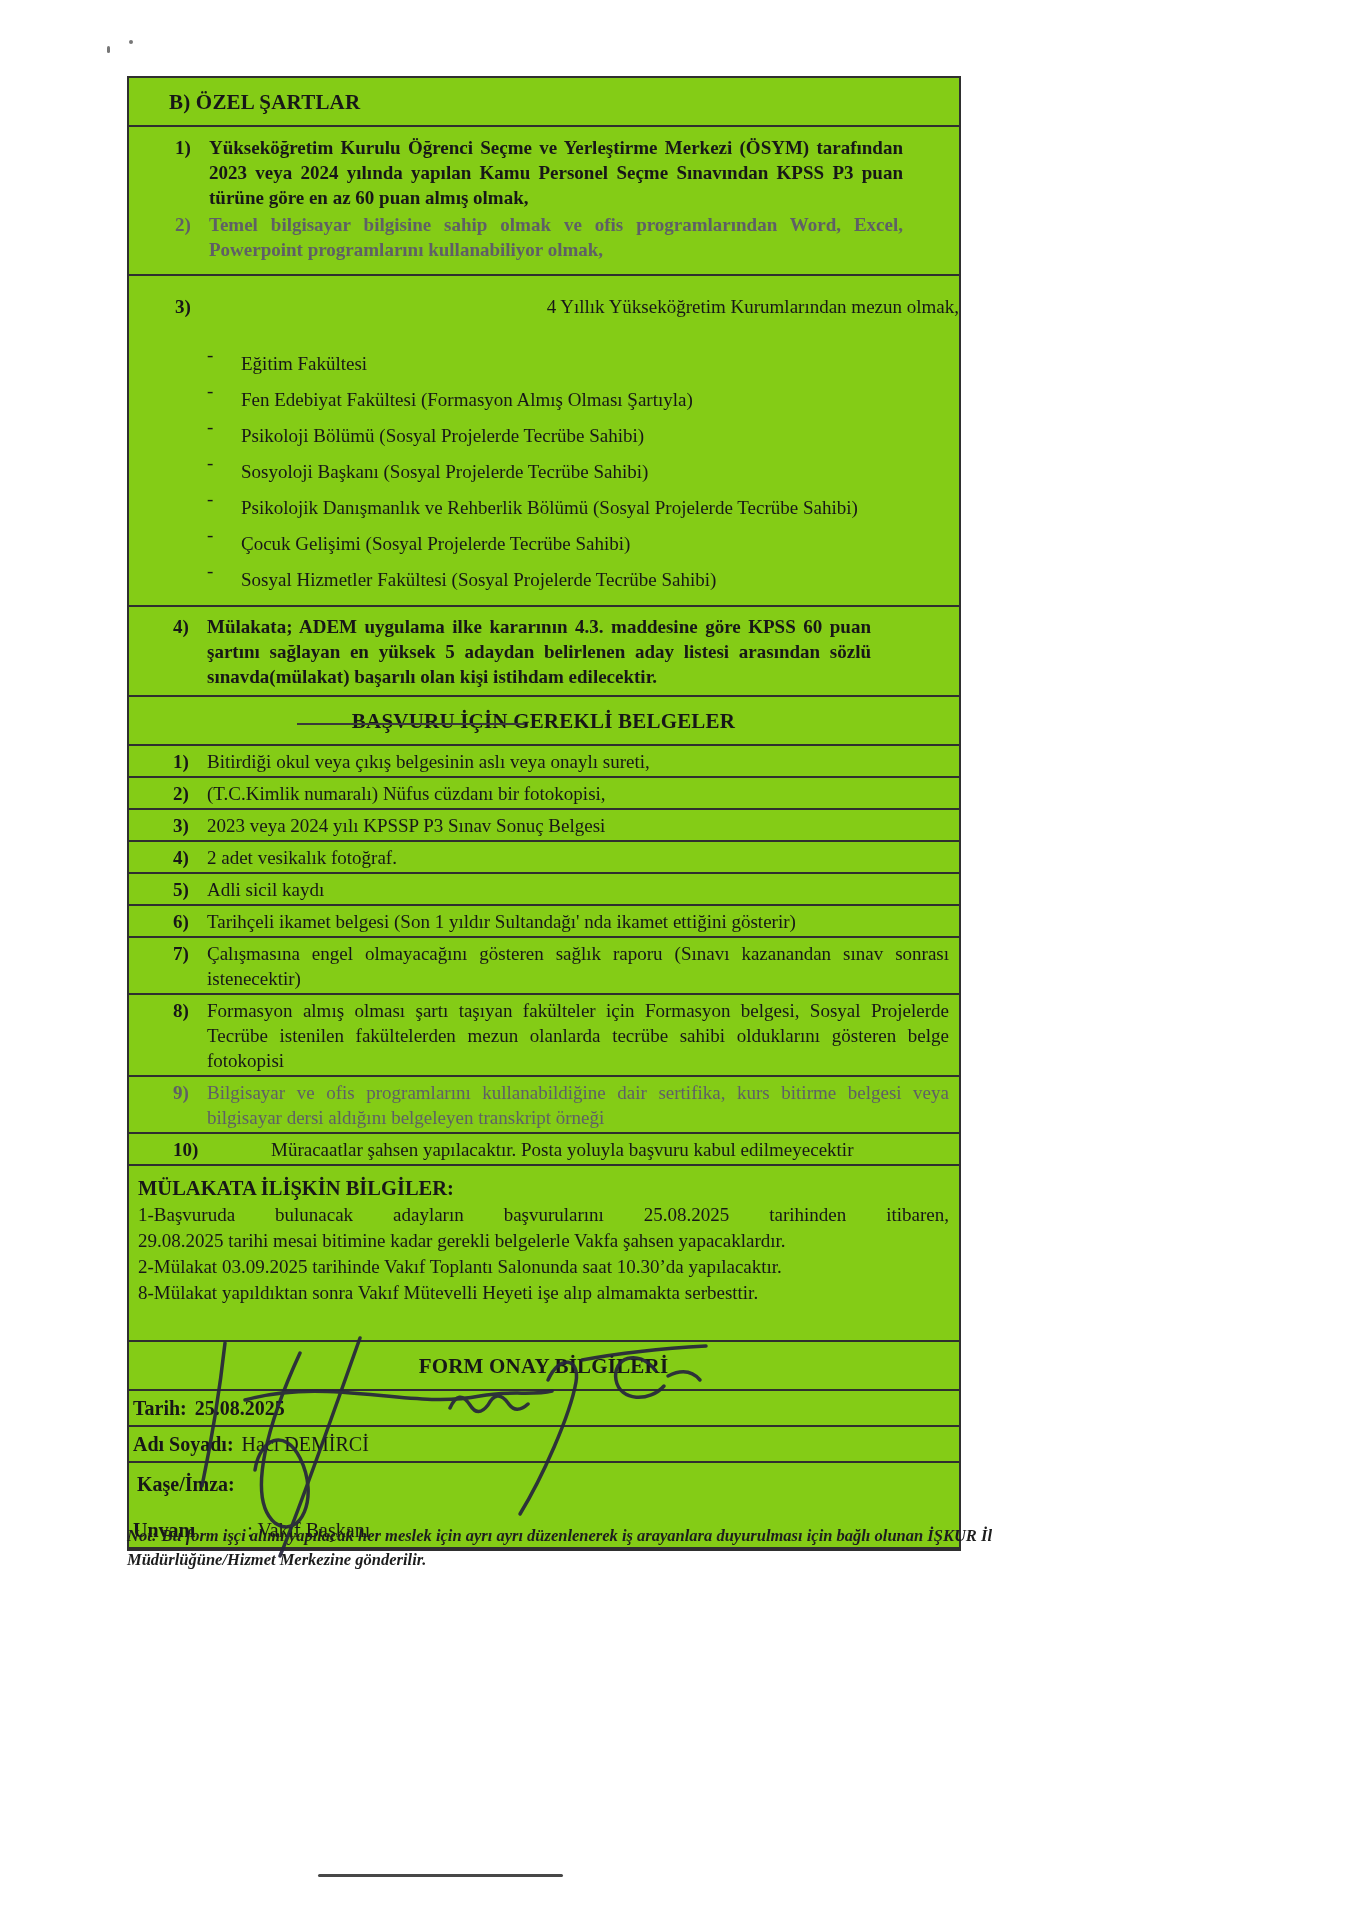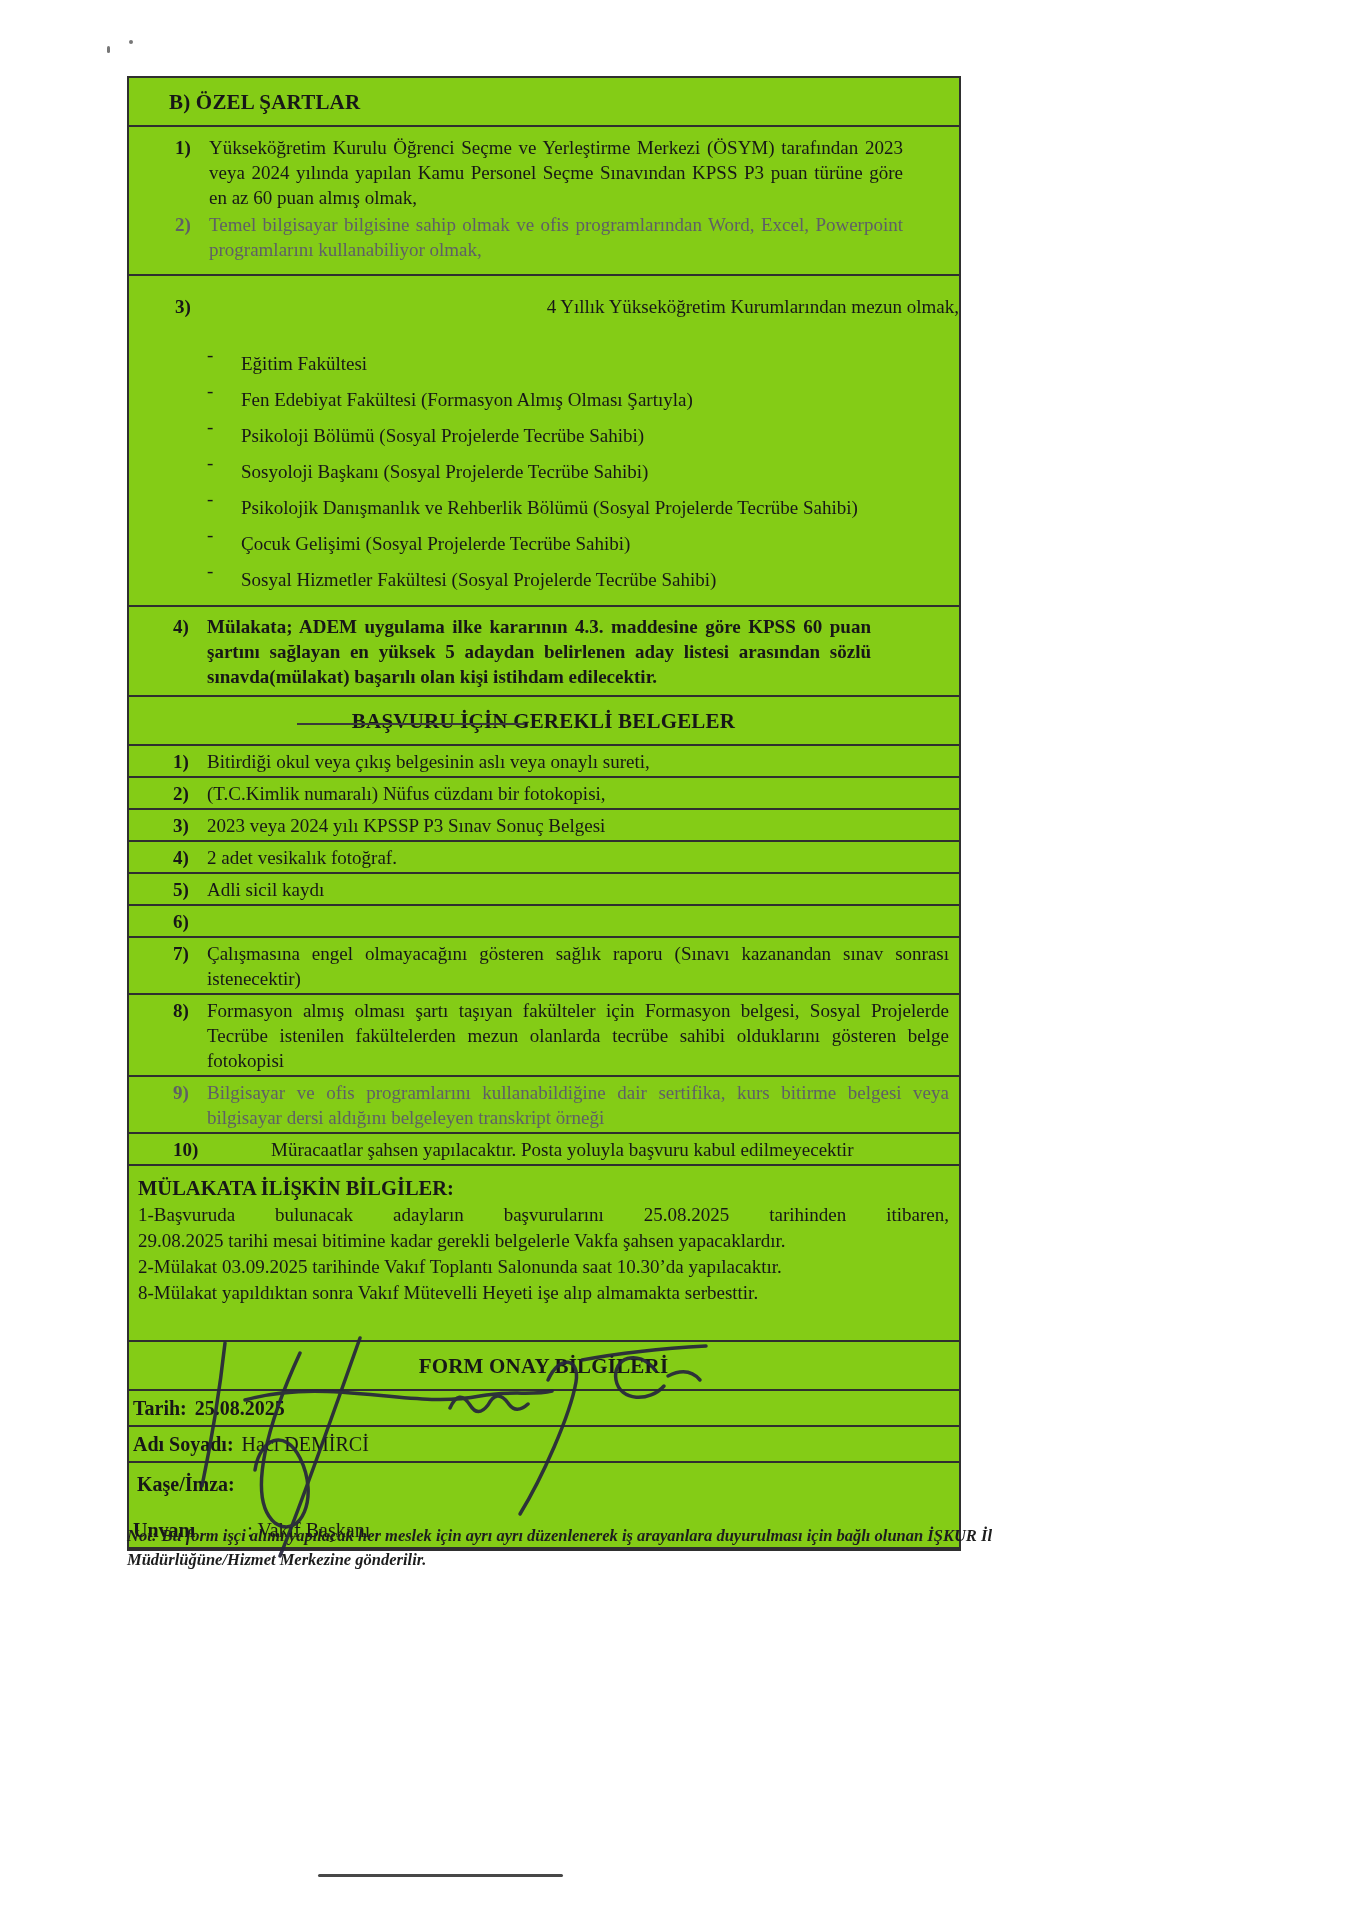--- a/index.html
+++ b/index.html
@@ -24,21 +24,21 @@
   .hrow.flush { padding-left:9px;text-align:center; }
   .title-strike { position:absolute; left:168px; top:26px; width:228px; height:2px; background:#3a3a3a; }
 
   .sec { border-bottom:2px solid #2f2f2f; }
 
   .ni { display:flex; align-items:flex-start; }
   .num { flex:0 0 34px; font-weight:bold; font-size:19px; line-height:25px; }
   .itext { flex:1; font-size:19px; line-height:25px; text-align:justify; }
 
   .sec12 { padding:8px 0 12px 46px; }
-  .sec12 .itext { padding-right:56px; }
+  .sec12 .itext { padding-right:56px;font-weight:bold; }
   .sec12 .ni + .ni { margin-top:2px; }
 
   .sec3 { padding:18px 0 12px 0; }
   .sec3-head { padding-left:46px; }
   .faclist { padding:22px 0 0 78px; }
   .facrow { display:flex; padding:1px 0; }
   .dash { flex:0 0 34px; font-size:19px; line-height:25px; }
   .factext { flex:1; font-size:19px; line-height:25px; padding-right:18px; text-align:justify;margin-top:9px; }
 
   .sec4 { padding:7px 0 6px 44px; font-weight:bold; }
@@ -166,20 +166,21 @@
   <div class="brow">
     <span class="num">4)</span>
     <span class="btext">2 adet vesikalık fotoğraf.</span>
   </div>
   <div class="brow">
     <span class="num">5)</span>
     <span class="btext">Adli sicil kaydı</span>
   </div>
   <div class="brow">
     <span class="num">6)</span>
+    <span class="btext">Tarihçeli ikamet belgesi (Son 1 yıldır Sultandağı' nda ikamet ettiğini gösterir)</span>
   </div>
   <div class="brow">
     <span class="num">7)</span>
     <span class="btext">Çalışmasına engel olmayacağını gösteren sağlık raporu (Sınavı kazanandan sınav sonrası istenecektir)</span>
   </div>
   <div class="brow">
     <span class="num">8)</span>
     <span class="btext">Formasyon almış olması şartı taşıyan fakülteler için Formasyon belgesi, Sosyal Projelerde Tecrübe istenilen fakültelerden mezun olanlarda tecrübe sahibi olduklarını gösteren belge fotokopisi</span>
   </div>
   <div class="brow faded">

